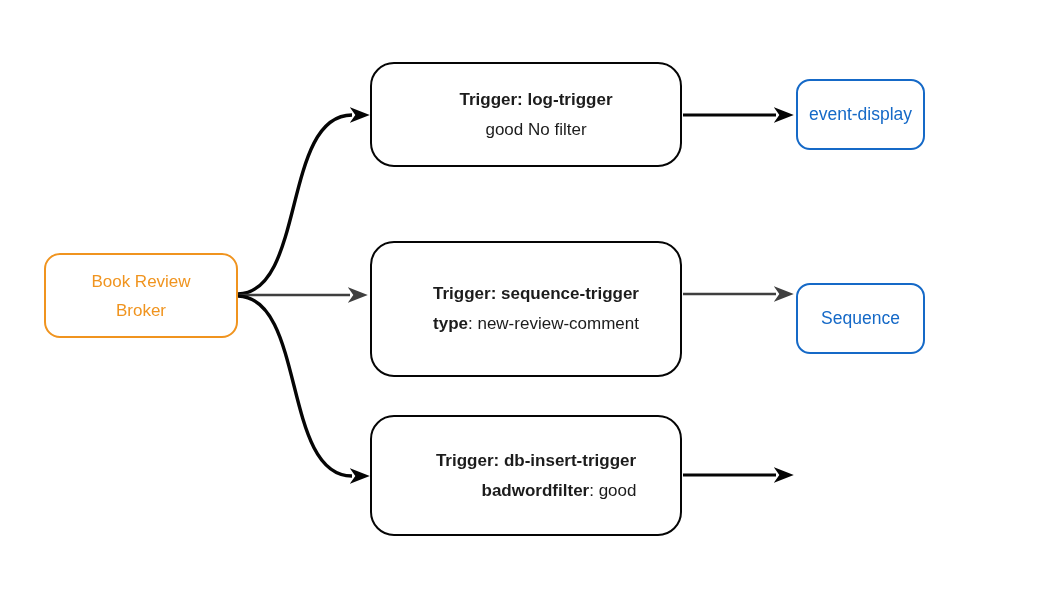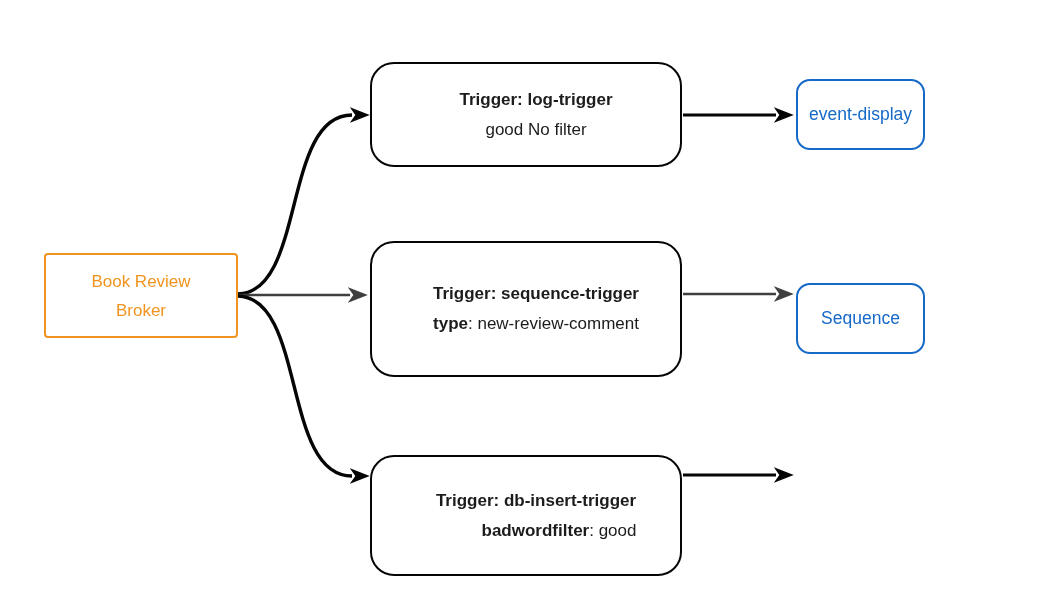--- a/index.html
+++ b/index.html
@@ -21,40 +21,40 @@
     position:absolute;
     box-sizing:border-box;
     display:flex;align-items:center;justify-content:center;
     text-align:center;
     background:#fff;
   }
   
   .broker{
     left:44px;top:253px;width:194px;height:85px;
     border:2.5px solid var(--orange);
-    border-radius:4px;
+    border-radius:16px;
     color:var(--orange);
     font-size:17px;line-height:29px;
     white-space:pre-line;
     z-index:2;
   }
   
   .trigger{
     left:370px;width:312px;
     border:2.8px solid var(--ink);
     border-radius:24px;
     color:var(--text);
     font-size:17px;line-height:30px;
     z-index:2;
     padding-left:20px;
   }
   .trigger .inner{width:100%;}
   .t1{top:62px;height:105px;}
   .t2{top:241px;height:136px;}
-  .t3{top:415px;height:121px;margin-top:40px;}
+  .t3{top:415px;height:121px;}
   .bold{font-weight:700;}
   .t3 .t-line3{transform:translateX(23px);}
   
   .dest{
     left:796px;width:129px;
     border:2.4px solid var(--blue);
     border-radius:14px;
     color:var(--blue);
     font-size:17.5px;line-height:29px;
     white-space:pre-line;

